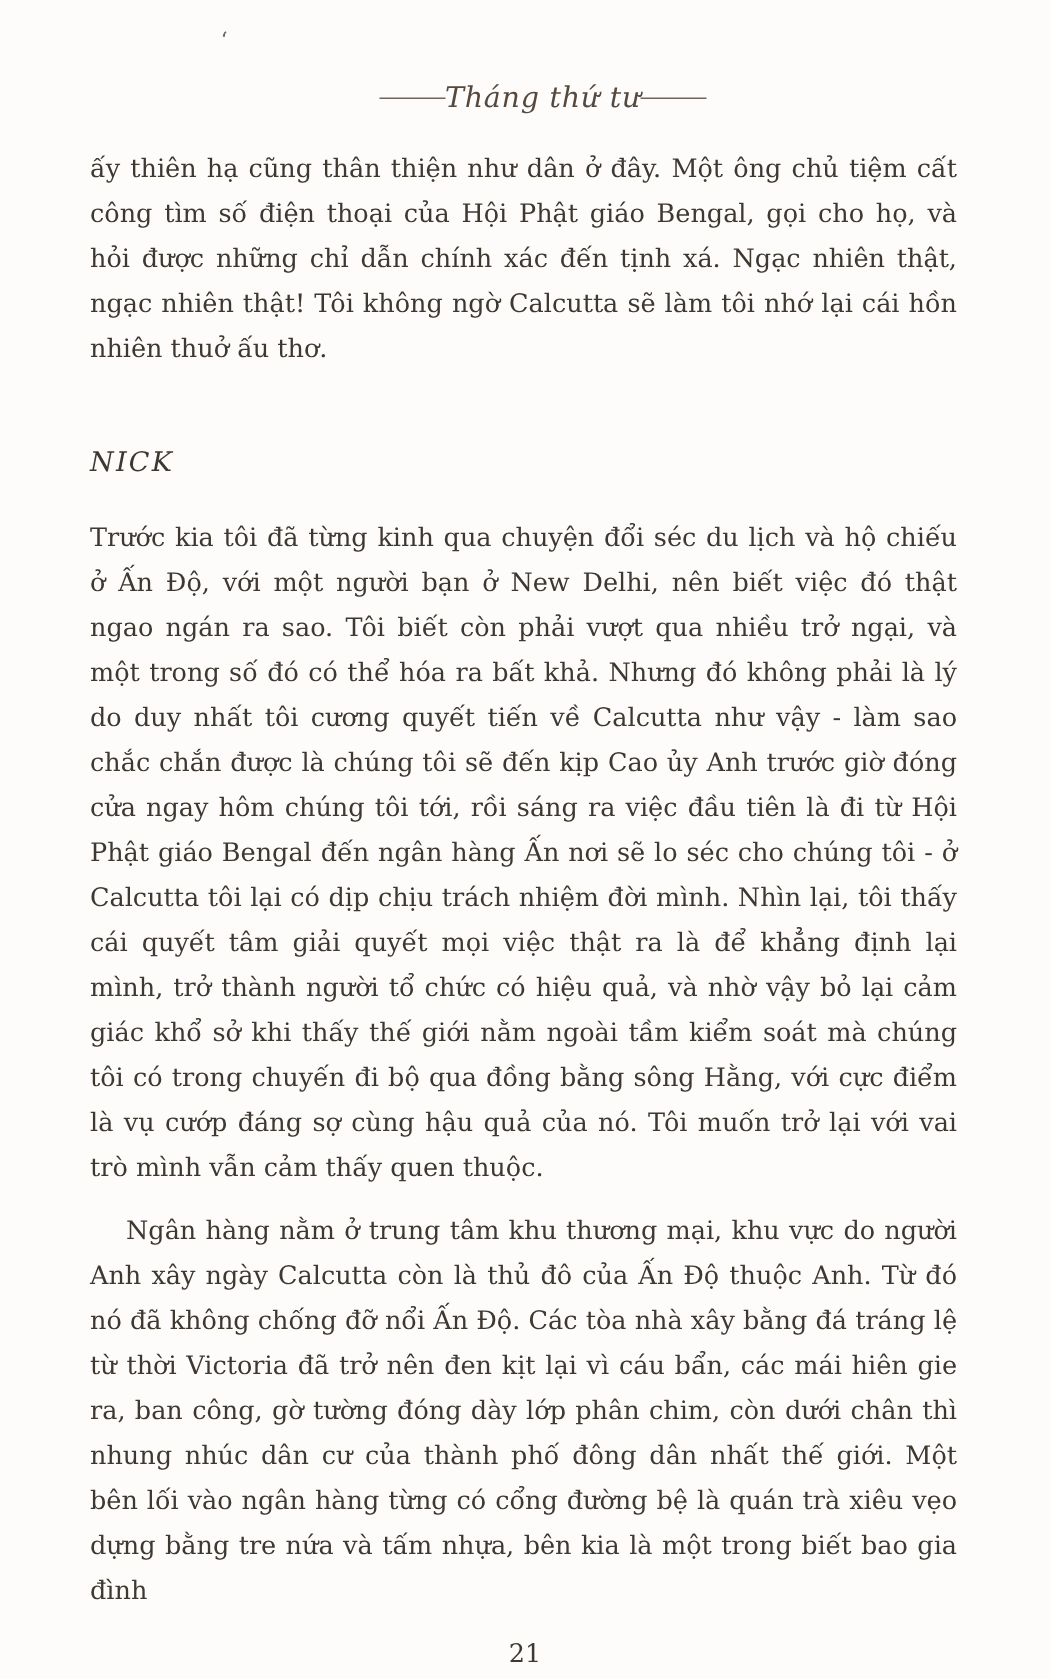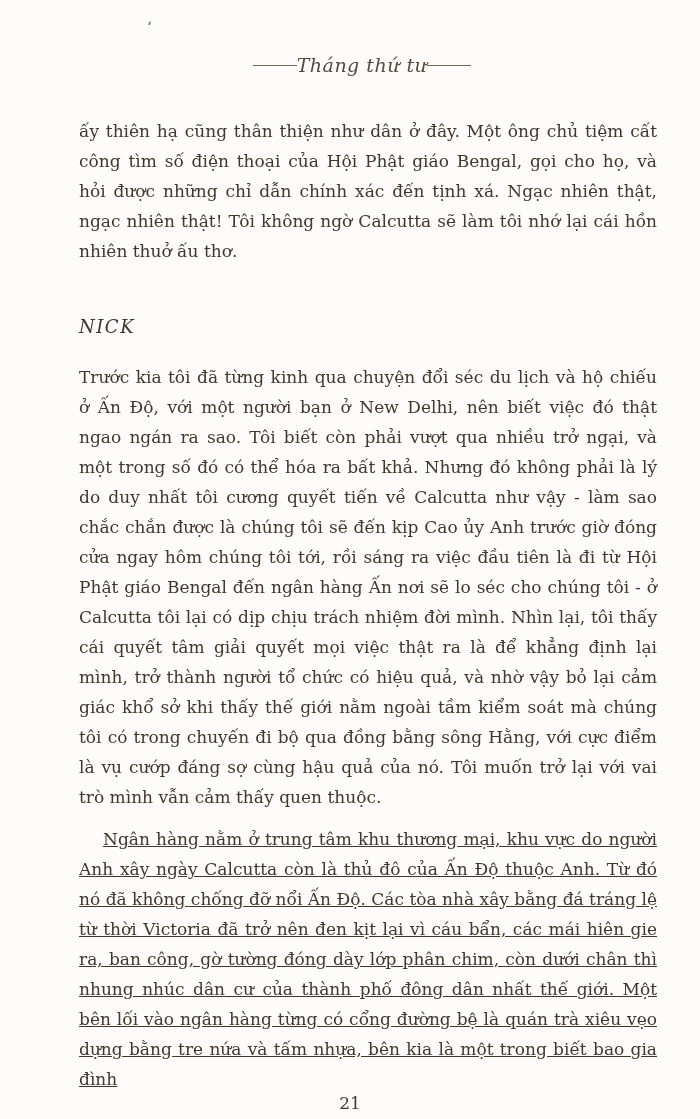--- a/index.html
+++ b/index.html
@@ -39,40 +39,39 @@
     background: #6f655c;
   }
   .header-title {
     font-style: italic;
     font-size: 19px;
     color: #55493f;
     letter-spacing: 0.5px;
   }
   .body-text {
     position: absolute;
-    top: 116px;
+    top: 98px;
     left: 60px;
     width: 578px;
     font-size: 17px;
     line-height: 30px;
     text-align: justify;
     color: #3e3831;
-    margin-left: 19px;
   }
   .body-text p { margin: 0; }
   .section-heading {
     font-size: 18px;
     font-weight: 400;
     letter-spacing: 1.5px;
     margin-top: 46px;
     margin-bottom: 20px;
     color: #3e3831;
     font-style: italic;
   }
-  .para-indent { text-indent: 24px; margin-top: 12px !important; text-decoration: underline; }
+  .para-indent { text-indent: 24px; margin-top: 12px !important; }
   .watermark {
     position: absolute;
     left: 0;
     right: 0;
     top: 1000px;
     text-align: center;
     z-index: 2;
     pointer-events: none;
   }
   .wm-title {

